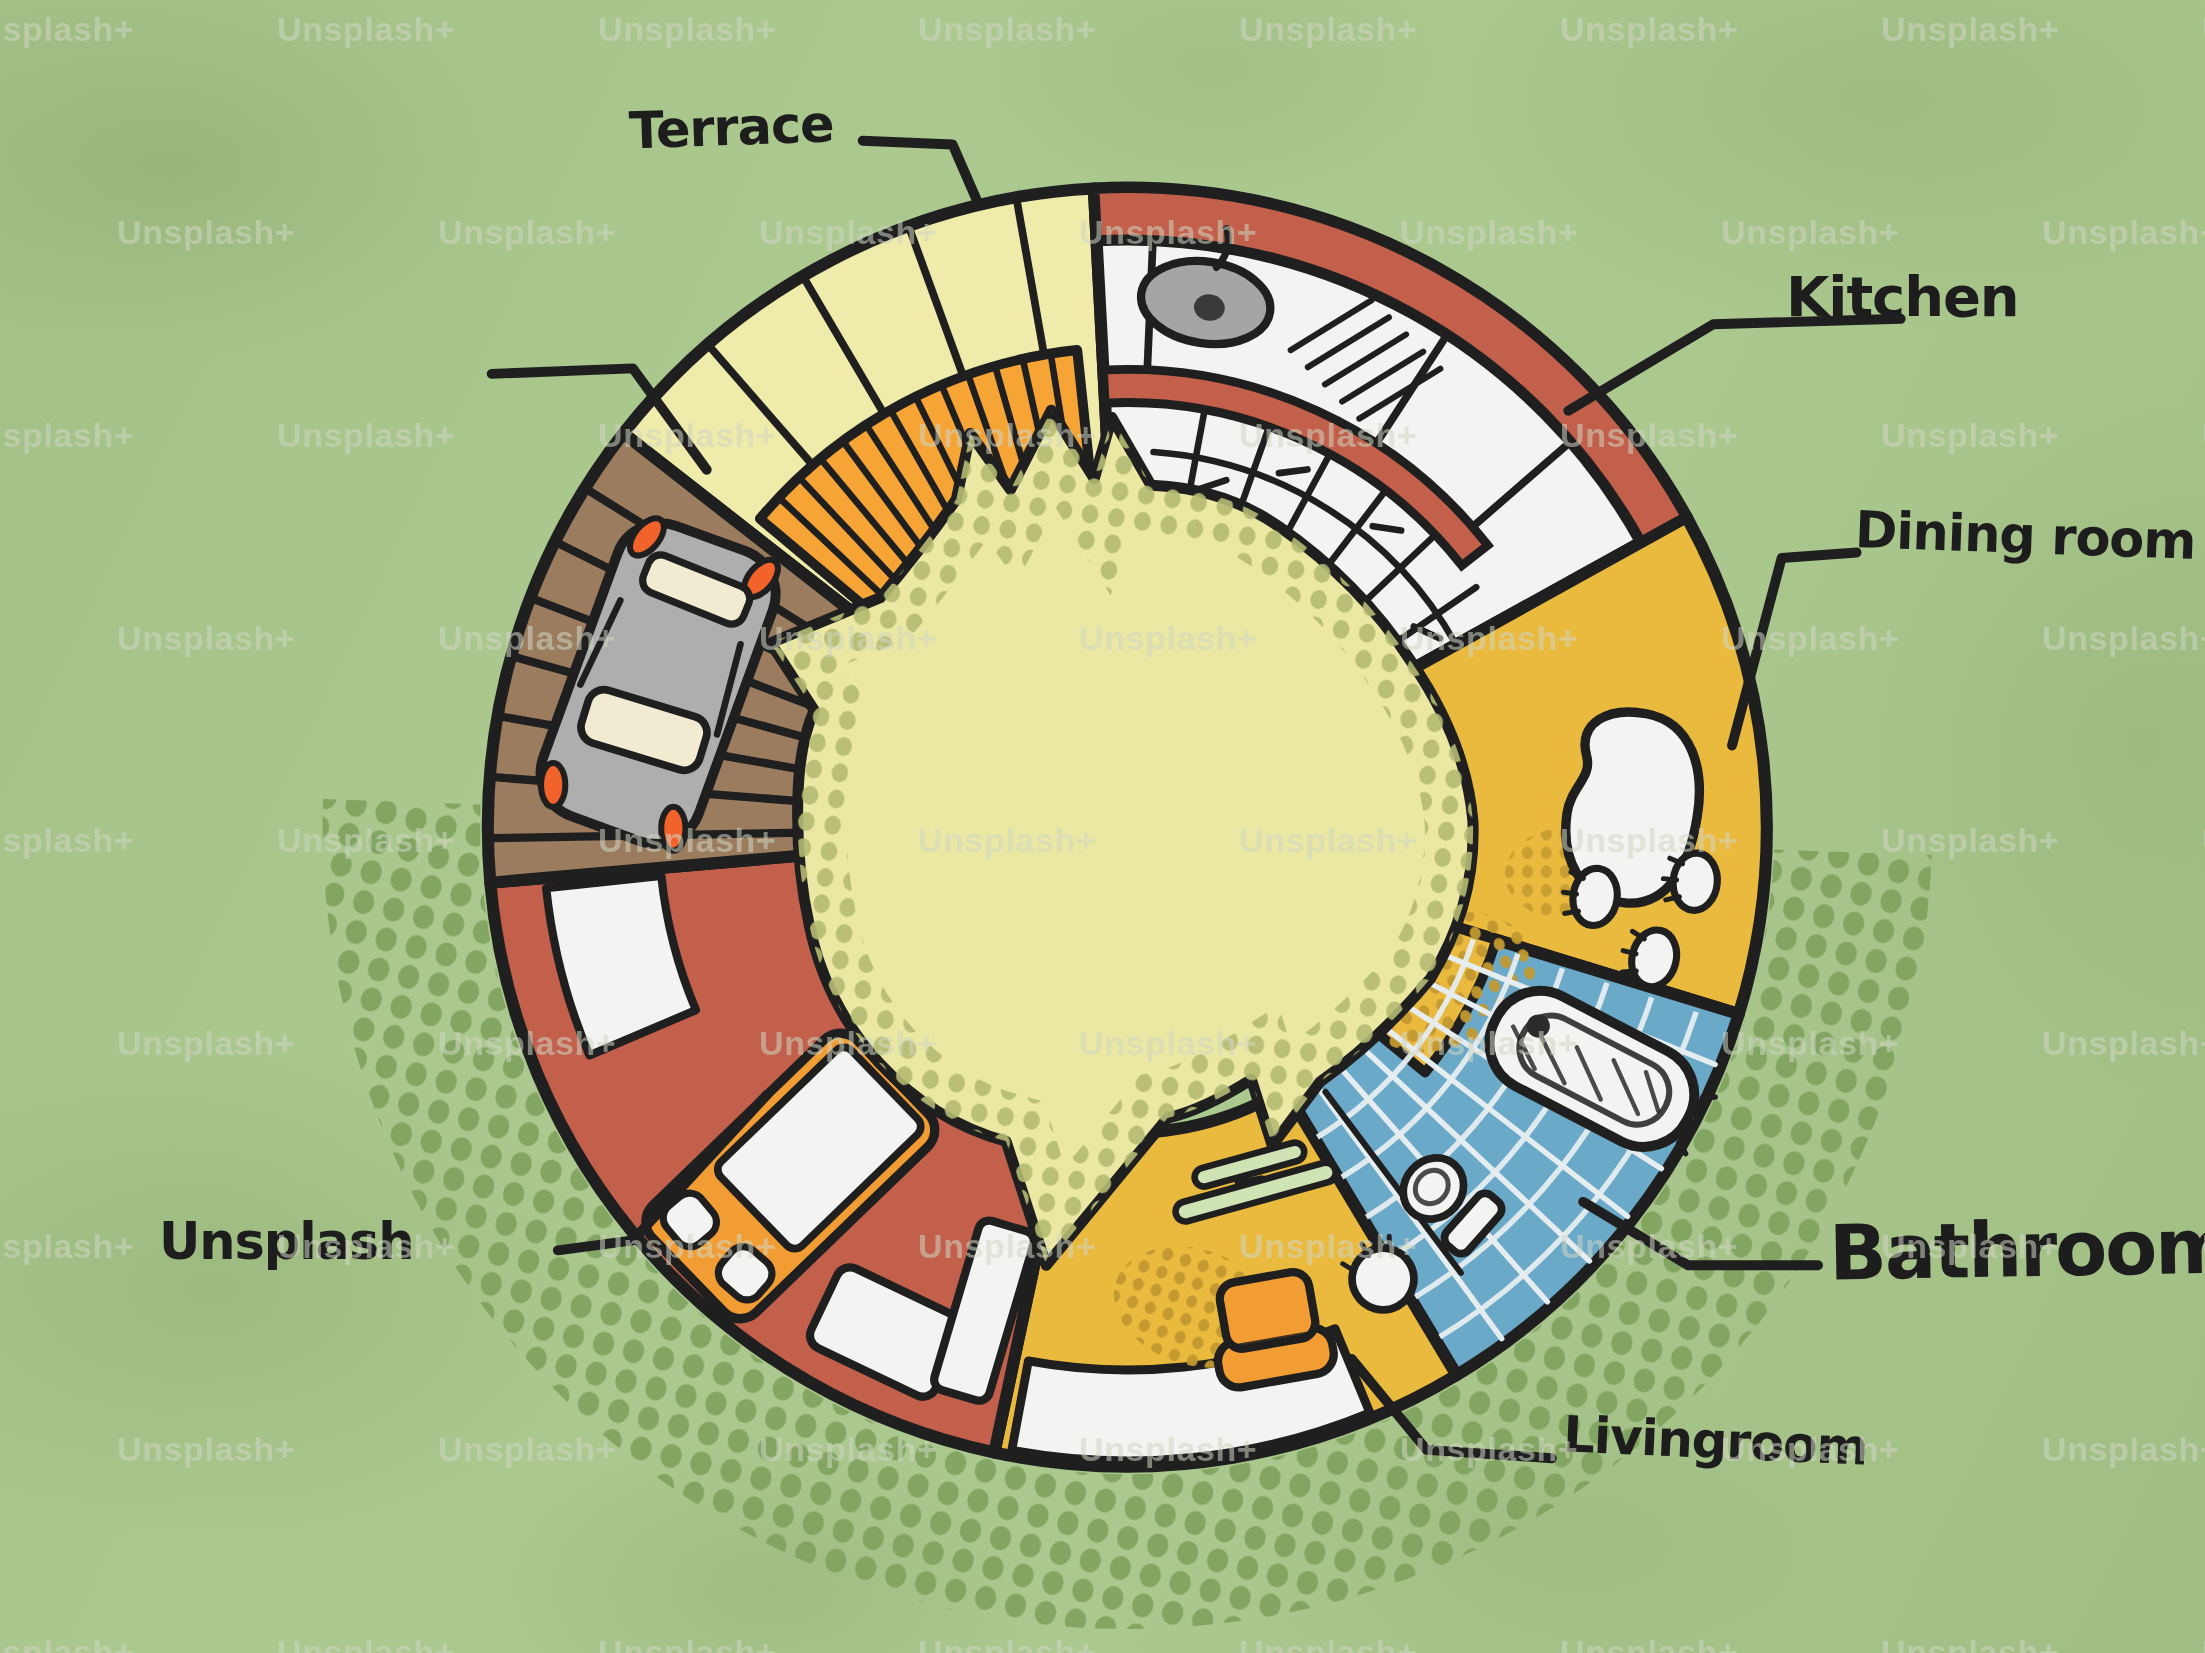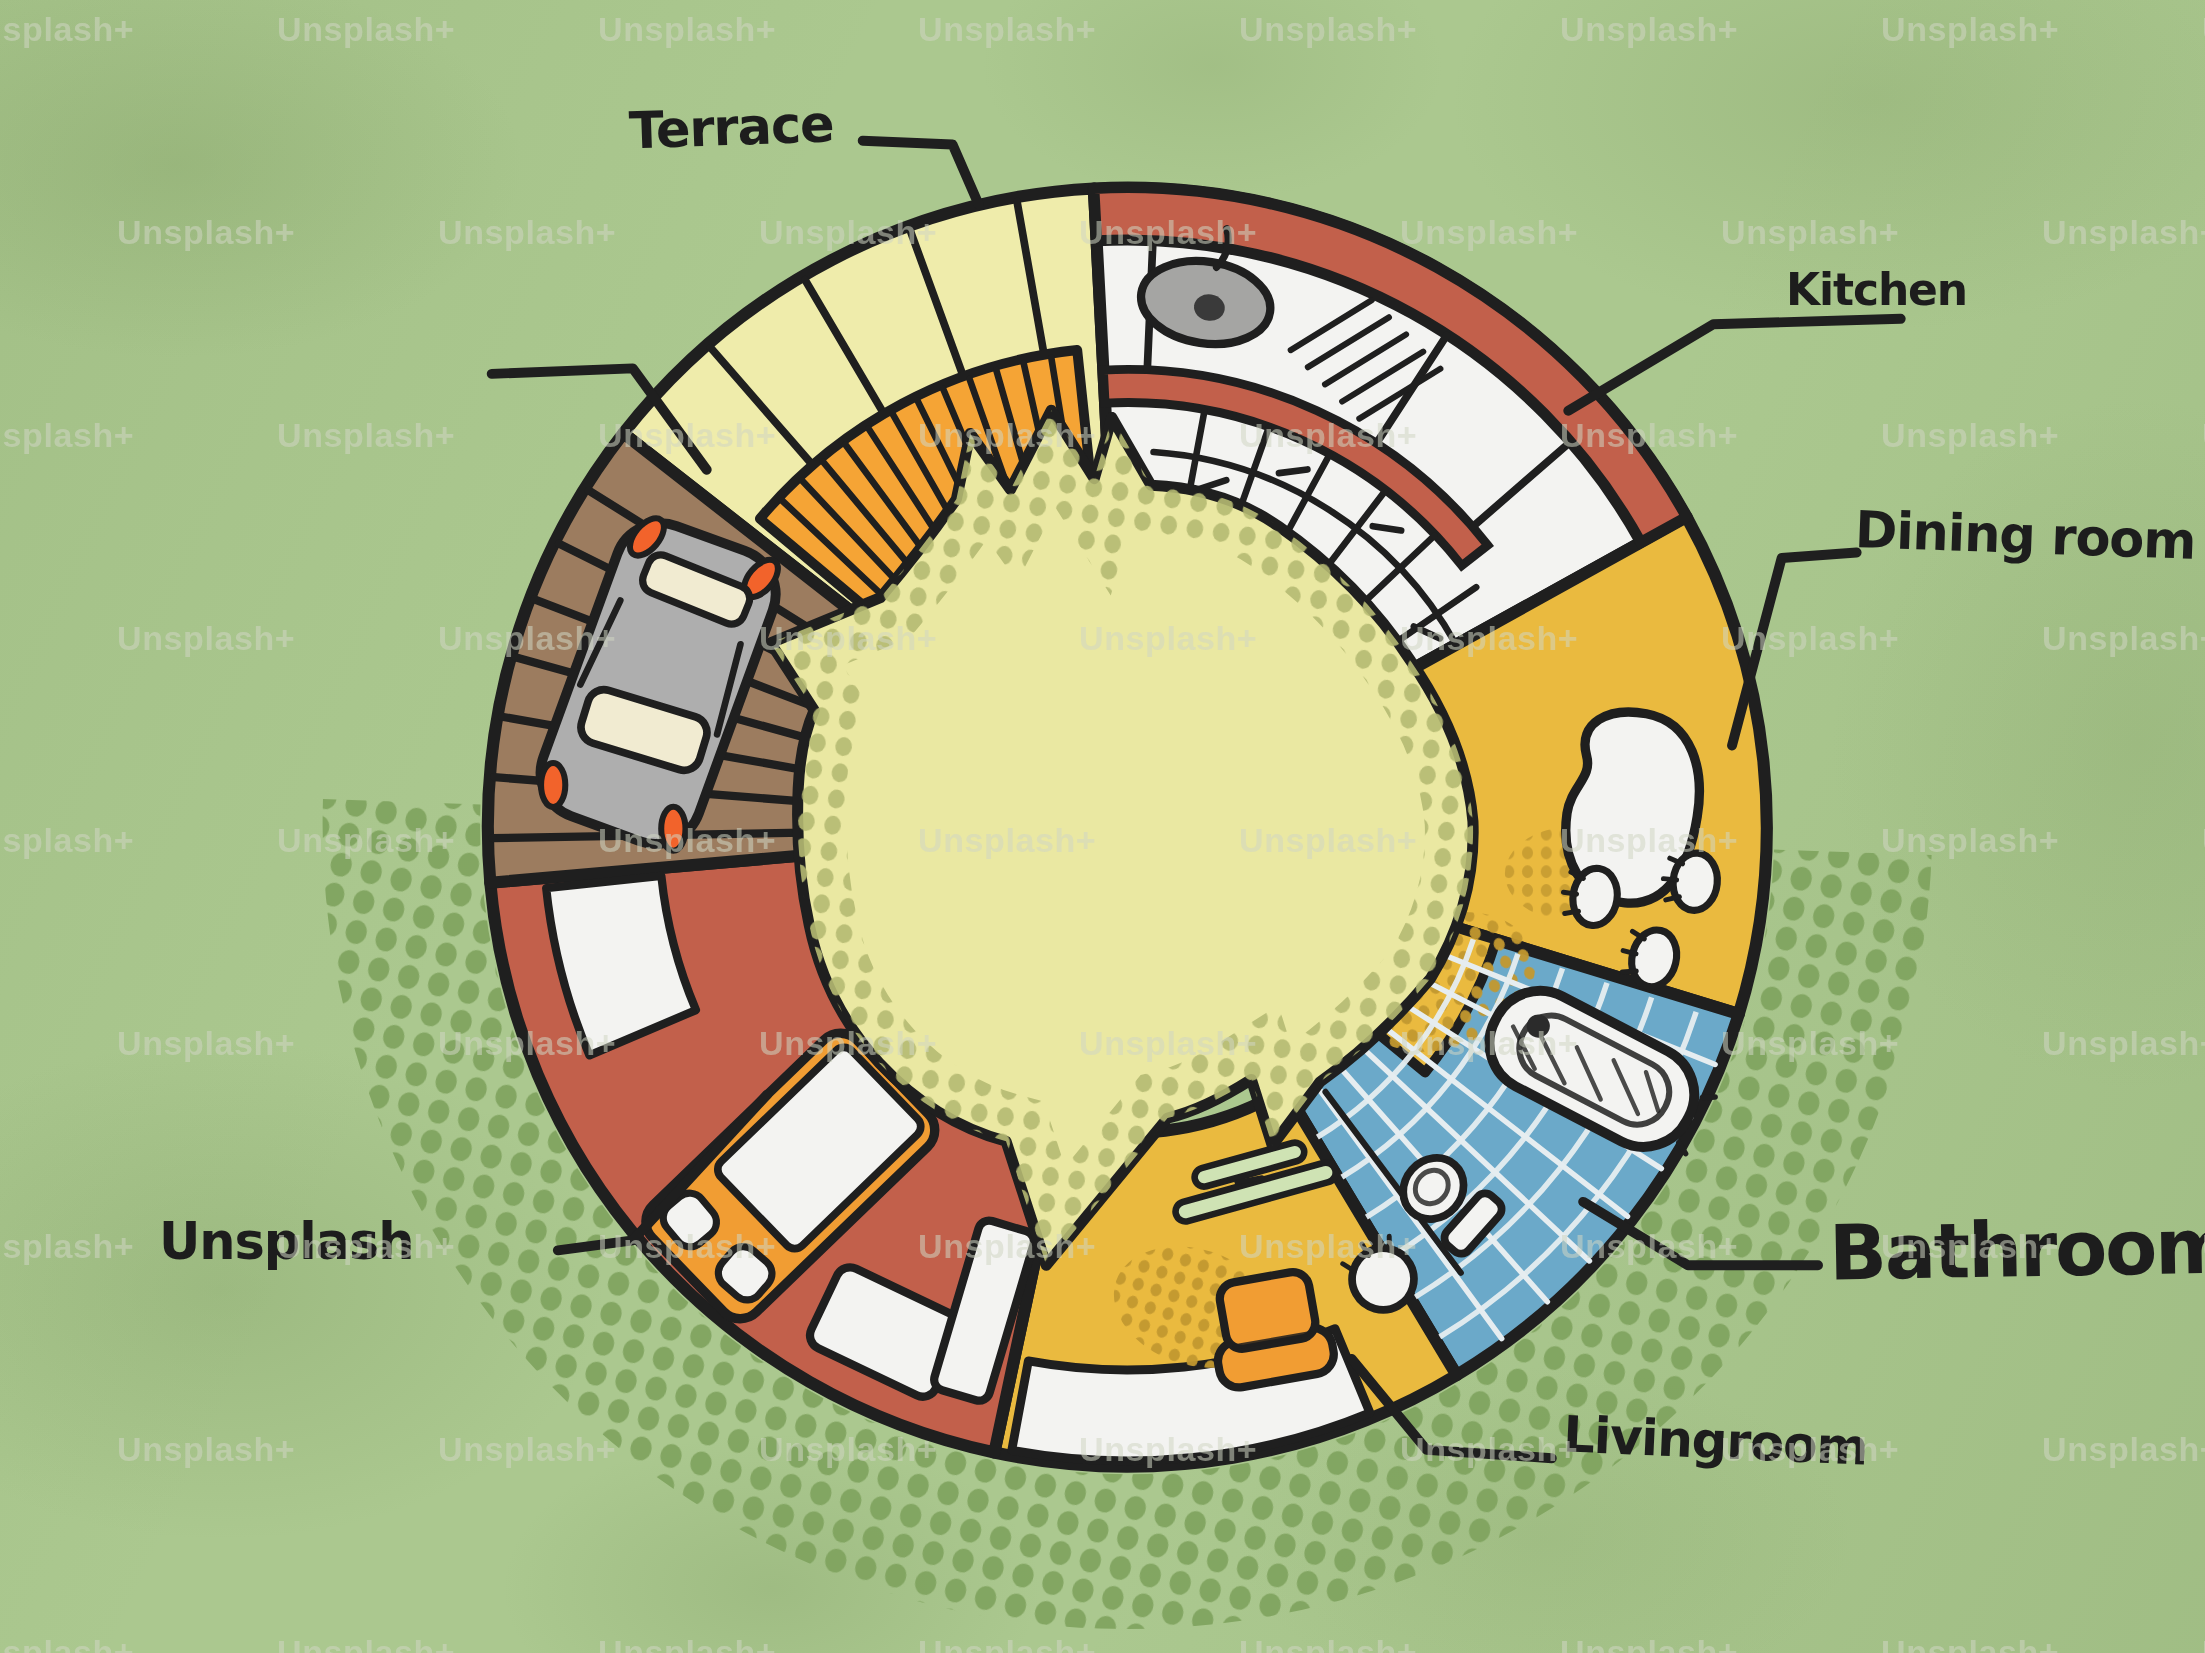--- a/index.html
+++ b/index.html
@@ -246,21 +246,21 @@
       <polyline points="3448,578 3108,588 2845,745" stroke="#1f1f1f" stroke-linecap="round" stroke-linejoin="round" fill="none" stroke-width="18"></polyline>
       <polyline points="3368,1002 3232,1012 3142,1352" stroke="#1f1f1f" stroke-linecap="round" stroke-linejoin="round" fill="none" stroke-width="18"></polyline>
       <polyline points="3298,2295 3062,2295 2872,2180" stroke="#1f1f1f" stroke-linecap="round" stroke-linejoin="round" fill="none" stroke-width="18"></polyline>
       <polyline points="2815,2645 2588,2630 2452,2465" stroke="#1f1f1f" stroke-linecap="round" stroke-linejoin="round" fill="none" stroke-width="18"></polyline>
       <polyline points="1012,2268 1148,2250 1392,1985" stroke="#1f1f1f" stroke-linecap="round" stroke-linejoin="round" fill="none" stroke-width="18"></polyline>
       <polyline points="892,678 1148,668 1282,852" stroke="#1f1f1f" stroke-linecap="round" stroke-linejoin="round" fill="none" stroke-width="18"></polyline>
     </svg>
 
   <div class="label" id="label-terrace" style="left:629px;top:98px;font-size:51px;transform:rotate(-2deg);">Terrace</div>
 
-  <div class="label" id="label-kitchen" style="left:1786px;top:264px;font-size:44px;">Kitchen</div>
+  <div class="label" id="label-kitchen" style="left:1786px;top:264px;font-size:56px;">Kitchen</div>
 
   <div class="label" id="label-dining" style="left:1855px;top:506px;font-size:51px;transform:rotate(2deg);">Dining room</div>
 
   <div class="label" id="label-bathroom" style="left:1829px;top:1205px;font-size:76px;transform:rotate(-1deg);letter-spacing:-2.2px;">Bathroom</div>
 
   <div class="label" id="label-living" style="left:1563px;top:1412px;font-size:50px;transform:rotate(2.5deg);">Livingroom</div>
 
   <div class="label" id="label-bedroom" style="left:159px;top:1212px;font-size:51px;">Unsplash</div>
 
 

